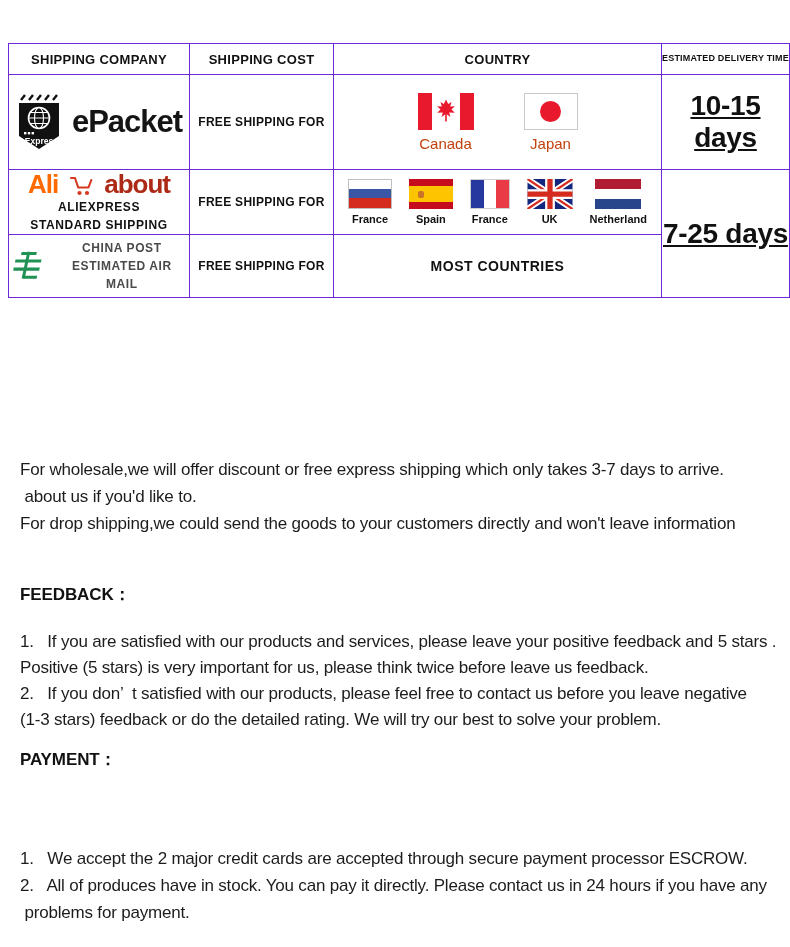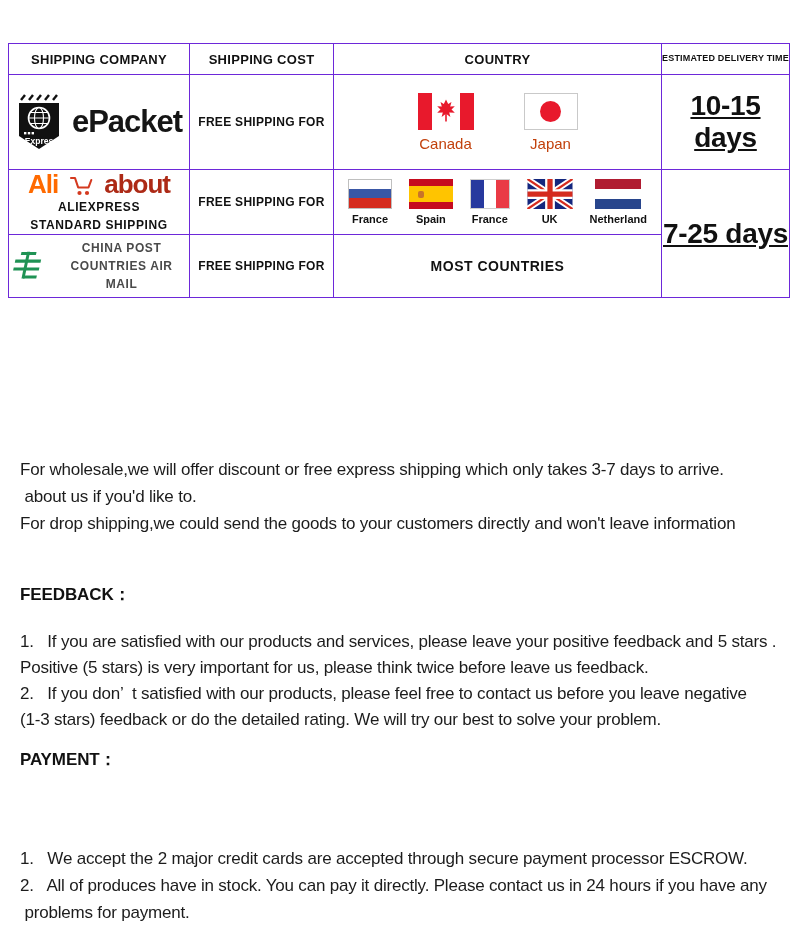--- a/index.html
+++ b/index.html
@@ -196,21 +196,21 @@
               <g stroke="#1f9254" stroke-width="3.4" fill="none" transform="skewX(-12) translate(9,0)">
                 <path d="M6 6 h17"></path>
                 <path d="M14 4 v30"></path>
                 <path d="M1 14.5 h29"></path>
                 <path d="M1 23.5 h29"></path>
                 <path d="M14 32.5 h15"></path>
               </g>
             </svg>
             <div class="cp-text">
               <div>CHINA POST</div>
-              <div>COUNTRIES AIR MAIL</div>
+              <div>ESTIMATED AIR MAIL</div>
             </div>
           </div>
         </td>
         <td>
             <div class="free">FREE SHIPPING FOR</div>
           </td>
         <td>
             <div class="most">MOST COUNTRIES</div>
           </td>
       </tr>

